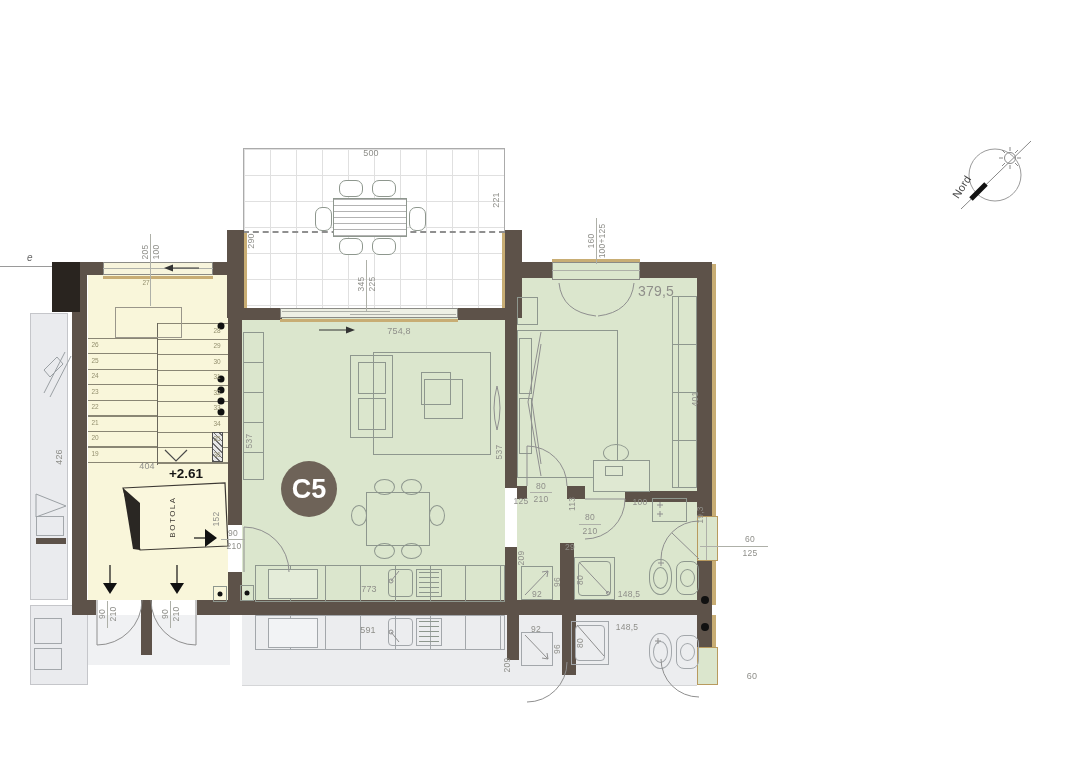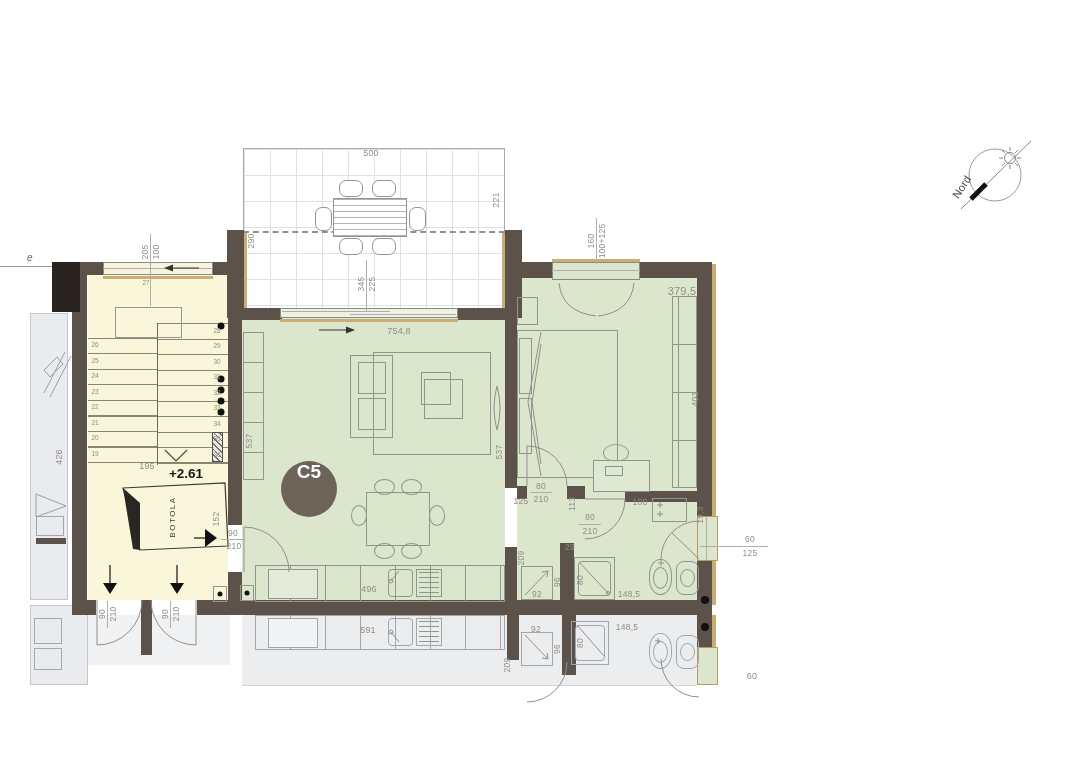--- a/index.html
+++ b/index.html
@@ -21,22 +21,22 @@
   .sill{position:absolute;background:#c8ad74;}
   .terrace{position:absolute;left:243px;top:148px;width:262px;height:167px;background:#fff;
     border:1px solid #ababab;box-sizing:border-box;
     background-image:linear-gradient(#e0e0e0 1px,transparent 1px),linear-gradient(90deg,#e0e0e0 1px,transparent 1px);
     background-size:26px 26px;}
   .dash{position:absolute;left:243px;top:231px;width:262px;border-top:2px dashed #8f8f8f;}
   .treads{position:absolute;background-image:repeating-linear-gradient(to bottom,#8a8674 0,#8a8674 1px,transparent 1px,transparent 15.5px);}
   .slats{position:absolute;background-image:repeating-linear-gradient(to bottom,#8e978e 0,#8e978e 1px,transparent 1px,transparent 5px);}
   .hatch{position:absolute;background:repeating-linear-gradient(45deg,#6f6f6f 0,#6f6f6f 1px,#e8e8e8 1px,#e8e8e8 4px);border:1px solid #4f4f4f;box-sizing:border-box;}
   .badge{position:absolute;left:281px;top:461px;width:56px;height:56px;border-radius:50%;
-    background:#6e6358;color:#fff;font-weight:bold;font-size:19px;display:flex;
-    justify-content:center;}
+    background:#6e6358;color:#fff;font-weight:bold;font-size:27px;display:flex;
+    align-items:center;justify-content:center;}
   .round{border-radius:50%;}
   svg.overlay{position:absolute;left:0;top:0;}
 </style>
 </head>
 <body>
 
 <div class="plan">
 
   <div class="terrace"></div>
   <div class="dash"></div>
@@ -276,39 +276,39 @@
   <span class="step" style="left:95px;top:454px;">19</span>
   <span class="step" style="left:217px;top:331px;">28</span>
   <span class="step" style="left:217px;top:346px;">29</span>
   <span class="step" style="left:217px;top:362px;">30</span>
   <span class="step" style="left:217px;top:377px;">31</span>
   <span class="step" style="left:217px;top:393px;">32</span>
   <span class="step" style="left:217px;top:408px;">33</span>
   <span class="step" style="left:217px;top:424px;">34</span>
   <span class="step" style="left:217px;top:439px;">35</span>
   <span class="step" style="left:217px;top:455px;">36</span>
-  <span class="lbl" style="left:147px;top:466px;font-size:9px;">195</span>
+  <span class="lbl" style="left:147px;top:466px;font-size:9px;">404</span>
   <span class="lbl lvl" style="left:186px;top:474px;">+2.61</span>
   <span class="lbl rot" style="left:173px;top:517px;font-size:8px;color:#3f3b35;letter-spacing:1.5px;">BOTOLA</span>
   <span class="lbl rot" style="left:216px;top:519px;">152</span>
   <span class="lbl" style="left:233px;top:533px;">90</span>
   <span class="lbl" style="left:234px;top:546px;">210</span>
   <span class="lbl rot" style="left:102px;top:614px;">90</span>
   <span class="lbl rot" style="left:113px;top:614px;">210</span>
   <span class="lbl rot" style="left:165px;top:614px;">90</span>
   <span class="lbl rot" style="left:176px;top:614px;">210</span>
   <span class="lbl rot" style="left:59px;top:457px;font-size:9px;">426</span>
   <span class="lbl" style="left:30px;top:258px;font-size:10px;font-style:italic;color:#666;">e</span>
   <span class="lbl" style="left:399px;top:331px;font-size:9px;">754,8</span>
   <span class="lbl rot" style="left:249px;top:441px;">537</span>
   <span class="lbl rot" style="left:499px;top:452px;">537</span>
-  <span class="lbl" style="left:369px;top:589px;font-size:9px;">496</span>
+  <span class="lbl" style="left:369px;top:589px;font-size:9px;">773</span>
   <span class="lbl rot" style="left:591px;top:241px;">160</span>
   <span class="lbl rot" style="left:602px;top:241px;">100+125</span>
-  <span class="lbl" style="left:682px;top:291px;font-size:11px;">379,5</span>
+  <span class="lbl" style="left:656px;top:291px;font-size:14px;">379,5</span>
   <span class="lbl rot" style="left:695px;top:399px;">401</span>
   <span class="lbl" style="left:541px;top:486px;">80</span>
   <span class="lbl" style="left:541px;top:499px;">210</span>
   <span class="lbl" style="left:521px;top:501px;">125</span>
   <span class="lbl rot" style="left:572px;top:504px;">113</span>
   <span class="lbl" style="left:640px;top:502px;">100</span>
   <span class="lbl" style="left:590px;top:517px;">80</span>
   <span class="lbl" style="left:590px;top:531px;">210</span>
   <span class="lbl" style="left:570px;top:547px;">29</span>
   <span class="lbl rot" style="left:521px;top:558px;">209</span>

